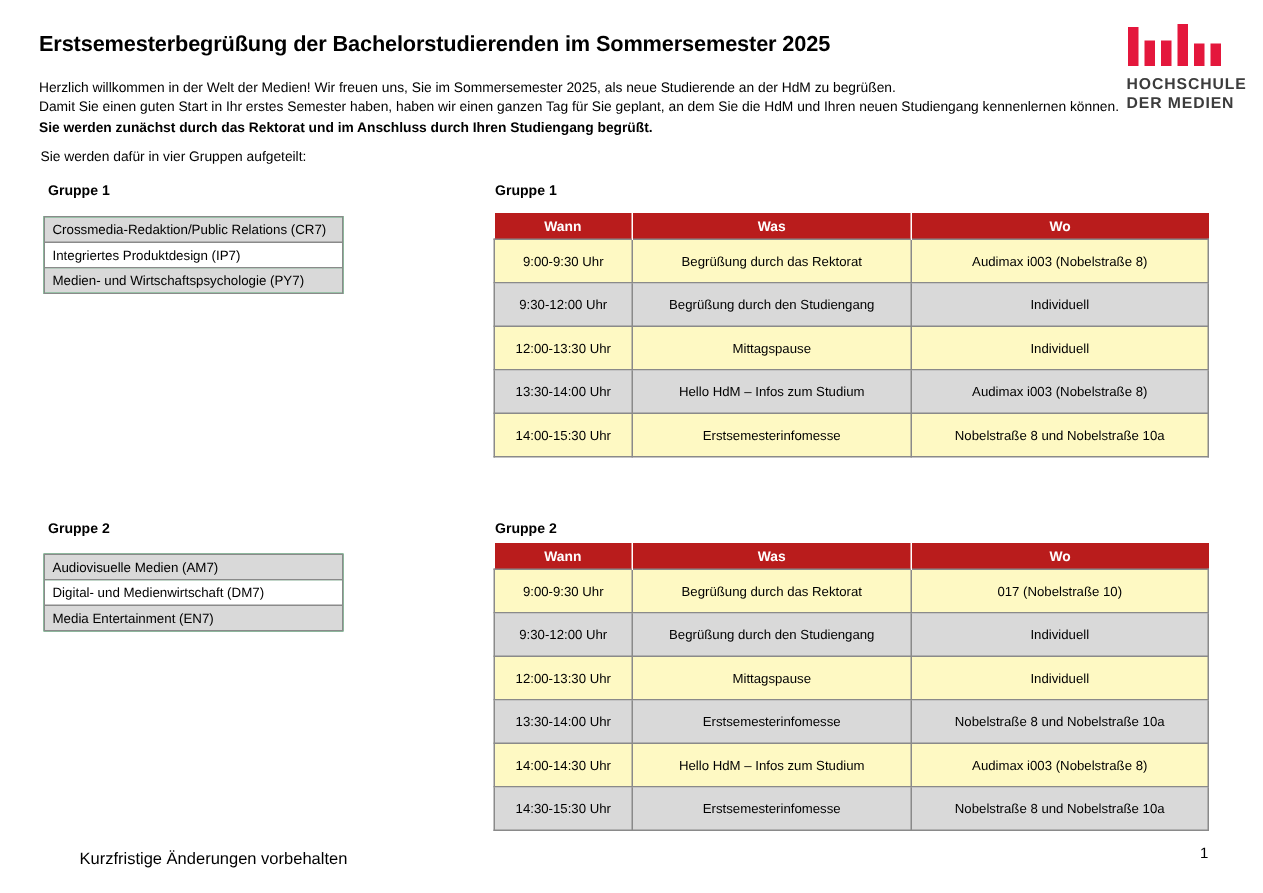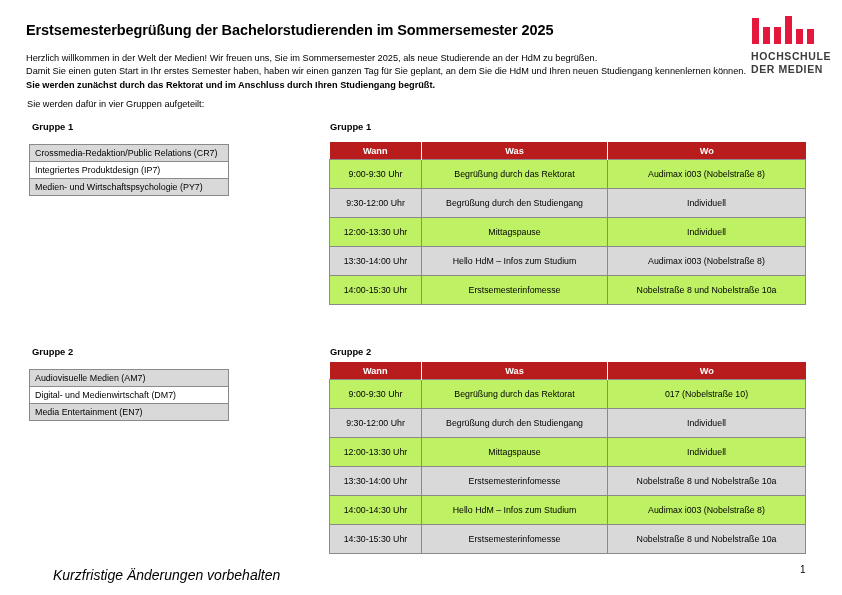--- a/index.html
+++ b/index.html
@@ -144,33 +144,32 @@
     border-right: 1px solid #ffffff;
     padding: 0;
   }
   .sched th:last-child { border-right: none; }
   .sched td {
     font-size: 8.8px;
     height: 28px;
     text-align: center;
     border: 1px solid #8a8a8a;
     padding: 0 3px;
-    background: #bef264;
+    background: #fef9c3;
     white-space: nowrap;
     overflow: hidden;
   }
   .sched tr.shade td { background: #d9d9d9; }
 
   
   .footer-note {
     position: absolute;
     left: 26px;
     top: 567px;
-    font-size: 14px;
-    font-style: italic;
+    font-size: 11px;
     padding-left: 27px;
   }
   .page-num {
     position: absolute;
     left: 800px;
     top: 564px;
     font-size: 10px;
   }
 </style>
 </head>

